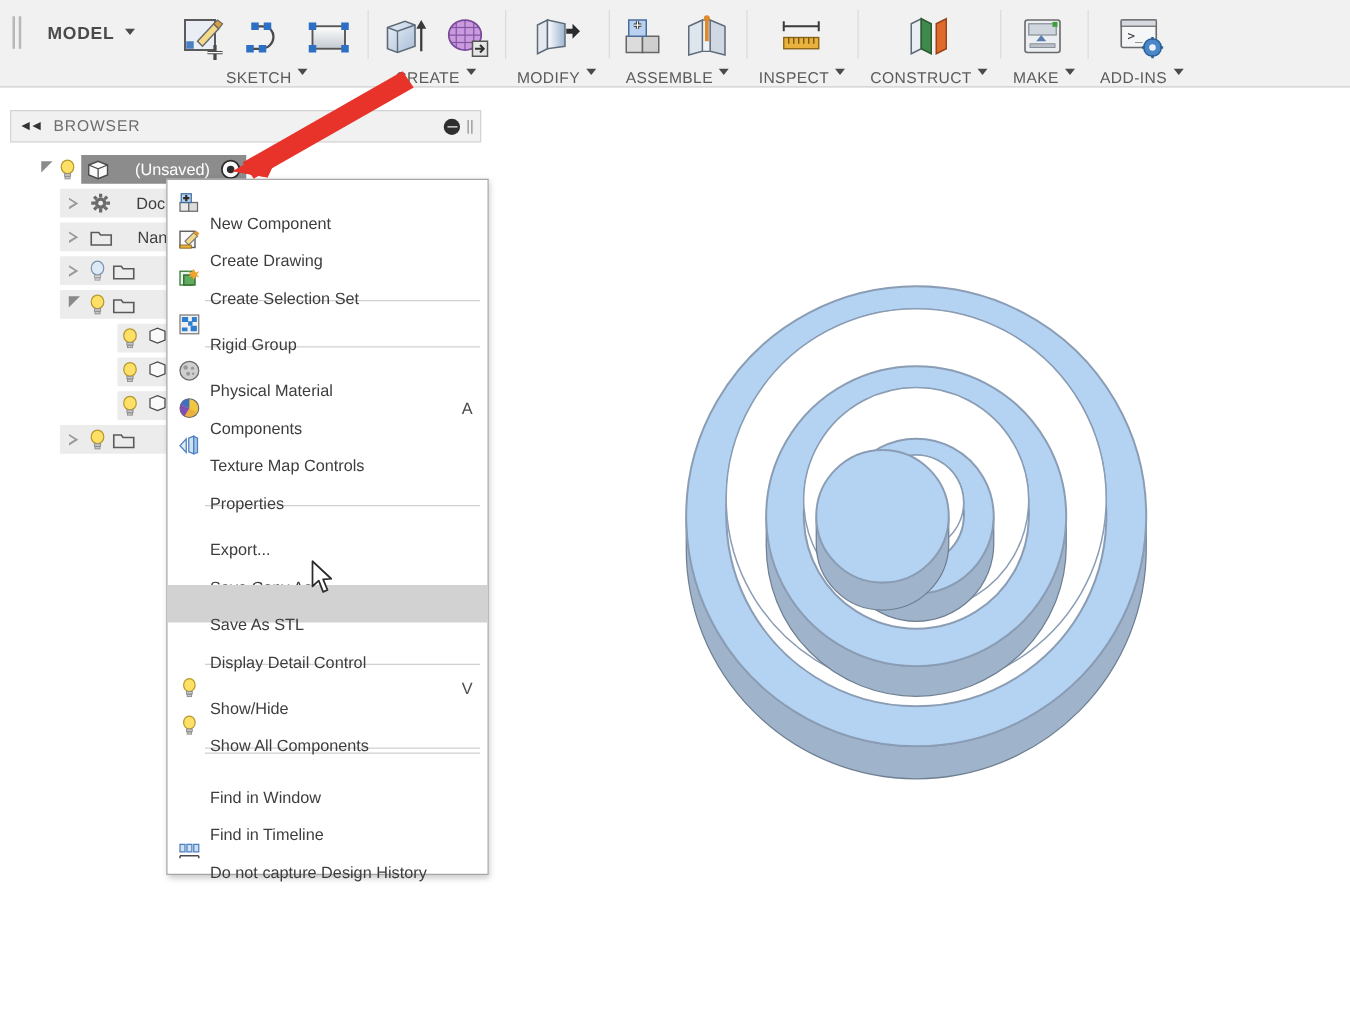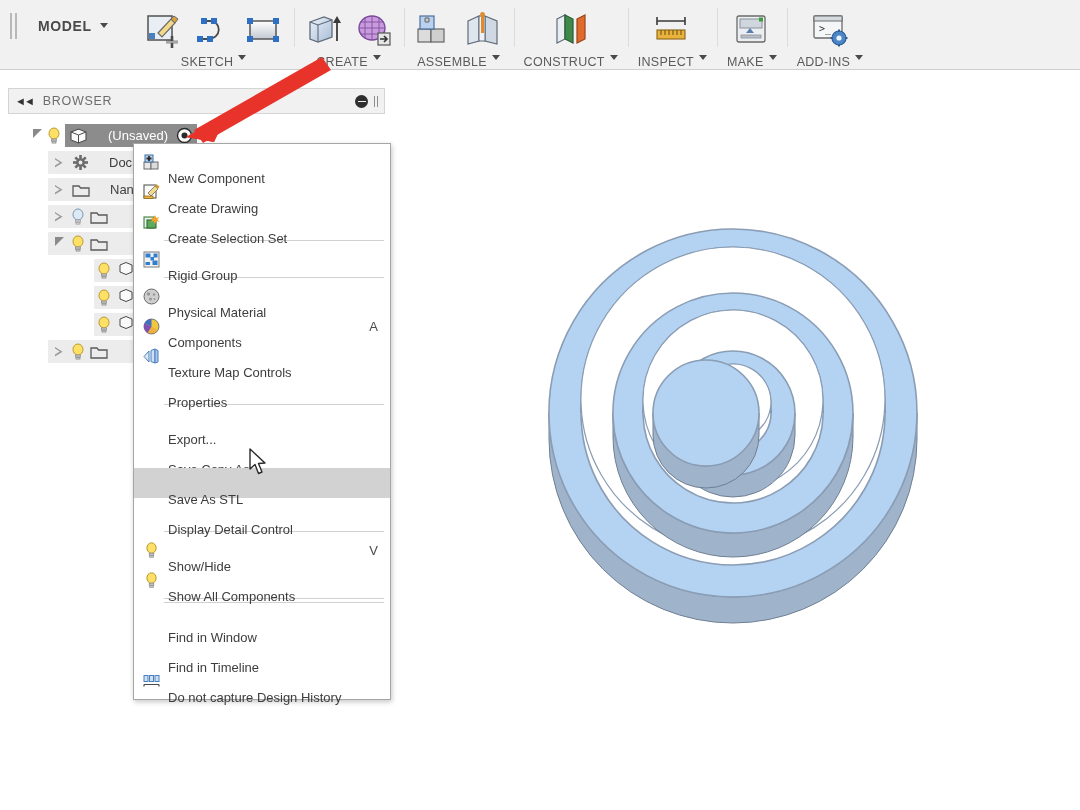--- a/index.html
+++ b/index.html
@@ -315,20 +315,42 @@
             <path d="M26 28 h6 M30 25 l3 3 l-3 3" stroke="#333" stroke-width="1.6" fill="none"></path>
           </svg>
         </span>
       </div>
       <div class="tb-label">
         <span>CREATE</span>
         <span class="caret-d"></span>
       </div>
     </div>
 
+    <div class="tb-group">
+      <div class="tb-icons">
+        <span>
+          <svg class="tb-ico" viewBox="0 0 40 40">
+            <defs>
+                <linearGradient id="cb2" x1="0" y1="0" x2="1" y2="0">
+              <stop offset="0" stop-color="#ffffff"></stop>
+                  <stop offset=".3" stop-color="#dfe7f1"></stop>
+                  <stop offset="1" stop-color="#9db4ce"></stop>
+            </linearGradient>
+              </defs>
+            <path d="M5 9 L13 5 L13 28 L5 32 Z" fill="#e4e9ef" stroke="#5f6b78" stroke-width="1.2"></path>
+            <path d="M13 5 L27 8 L27 26 L13 28 Z" fill="url(#cb2)" stroke="#5f6b78" stroke-width="1.2"></path>
+            <path d="M28 12 h5 v-4 l6 6 l-6 6 v-4 h-5 z" fill="#2b2b2b"></path>
+          </svg>
+        </span>
+      </div>
+      <div class="tb-label">
+        <span>MODIFY</span>
+        <span class="caret-d"></span>
+      </div>
+    </div>
 
     <div class="tb-group">
       <div class="tb-icons">
         <span>
           <svg class="tb-ico" viewBox="0 0 40 40">
             <rect x="4" y="18" width="13" height="13" fill="#dcdcdc" stroke="#666" stroke-width="1.2"></rect>
             <rect x="17" y="18" width="13" height="13" fill="#cfcfcf" stroke="#666" stroke-width="1.2"></rect>
             <rect x="6" y="5" width="14" height="13" fill="#b8d2f0" stroke="#4a6e9a" stroke-width="1.2"></rect>
             <path d="M13 6 v6 M10 9 h6" stroke="#2b2b2b" stroke-width="2.6"></path>
             <path d="M13 6 v6 M10 9 h6" stroke="#fff" stroke-width="1"></path>
@@ -339,36 +361,20 @@
             <path d="M4 10 L15 5 L15 30 L4 33 Z" fill="#dfe5ec" stroke="#5f6b78" stroke-width="1.2"></path>
             <path d="M21 5 L33 10 L33 33 L21 30 Z" fill="#cfd8e3" stroke="#5f6b78" stroke-width="1.2"></path>
             <path d="M15 5 L21 5 L21 30 L15 30 Z" fill="#eef2f6" stroke="#5f6b78" stroke-width="1"></path>
             <path d="M17 4 h3 v18 h-3 z" fill="#e08a2c"></path>
             <circle cx="18.5" cy="3.5" r="2.4" fill="#e08a2c"></circle>
           </svg>
         </span>
       </div>
       <div class="tb-label">
         <span>ASSEMBLE</span>
-        <span class="caret-d"></span>
-      </div>
-    </div>
-
-    <div class="tb-group">
-      <div class="tb-icons">
-        <span>
-          <svg class="tb-ico" viewBox="0 0 40 40">
-            <path d="M6 8 L14 4 L14 28 L6 32 Z" fill="#e8eef4" stroke="#5f6b78" stroke-width="1.2"></path>
-            <path d="M14 4 L22 8 L22 32 L14 28 Z" fill="#3f8a4a" stroke="#2a5c31" stroke-width="1.2"></path>
-            <path d="M26 8 L34 4 L34 28 L26 32 Z" fill="#e06a2e" stroke="#9a4418" stroke-width="1.2"></path>
-          </svg>
-        </span>
-      </div>
-      <div class="tb-label">
-        <span>CONSTRUCT</span>
         <span class="caret-d"></span>
       </div>
     </div>
 
     <div class="tb-group">
       <div class="tb-icons">
         <span>
           <svg class="tb-ico" viewBox="0 0 40 40">
             <path d="M5 10 h28 M5 6 v8 M33 6 v8" stroke="#3a3a3a" stroke-width="1.6" fill="none"></path>
             <rect x="5" y="19" width="28" height="9" fill="#e8b23c" stroke="#8a6416" stroke-width="1.1"></rect>
@@ -378,20 +384,36 @@
               <line x1="17" y1="19" x2="17" y2="24"></line>
                 <line x1="21" y1="19" x2="21" y2="24"></line>
               <line x1="25" y1="19" x2="25" y2="24"></line>
                 <line x1="29" y1="19" x2="29" y2="24"></line>
             </g>
           </svg>
         </span>
       </div>
       <div class="tb-label">
         <span>INSPECT</span>
+        <span class="caret-d"></span>
+      </div>
+    </div>
+
+    <div class="tb-group">
+      <div class="tb-icons">
+        <span>
+          <svg class="tb-ico" viewBox="0 0 40 40">
+            <path d="M6 8 L14 4 L14 28 L6 32 Z" fill="#e8eef4" stroke="#5f6b78" stroke-width="1.2"></path>
+            <path d="M14 4 L22 8 L22 32 L14 28 Z" fill="#3f8a4a" stroke="#2a5c31" stroke-width="1.2"></path>
+            <path d="M26 8 L34 4 L34 28 L26 32 Z" fill="#e06a2e" stroke="#9a4418" stroke-width="1.2"></path>
+          </svg>
+        </span>
+      </div>
+      <div class="tb-label">
+        <span>CONSTRUCT</span>
         <span class="caret-d"></span>
       </div>
     </div>
 
 
     <div class="tb-group">
       <div class="tb-icons">
         <span>
           <svg class="tb-ico" viewBox="0 0 40 40">
             <rect x="5" y="5" width="28" height="26" rx="2" fill="#eceff2" stroke="#6a6a6a" stroke-width="1.3"></rect>

